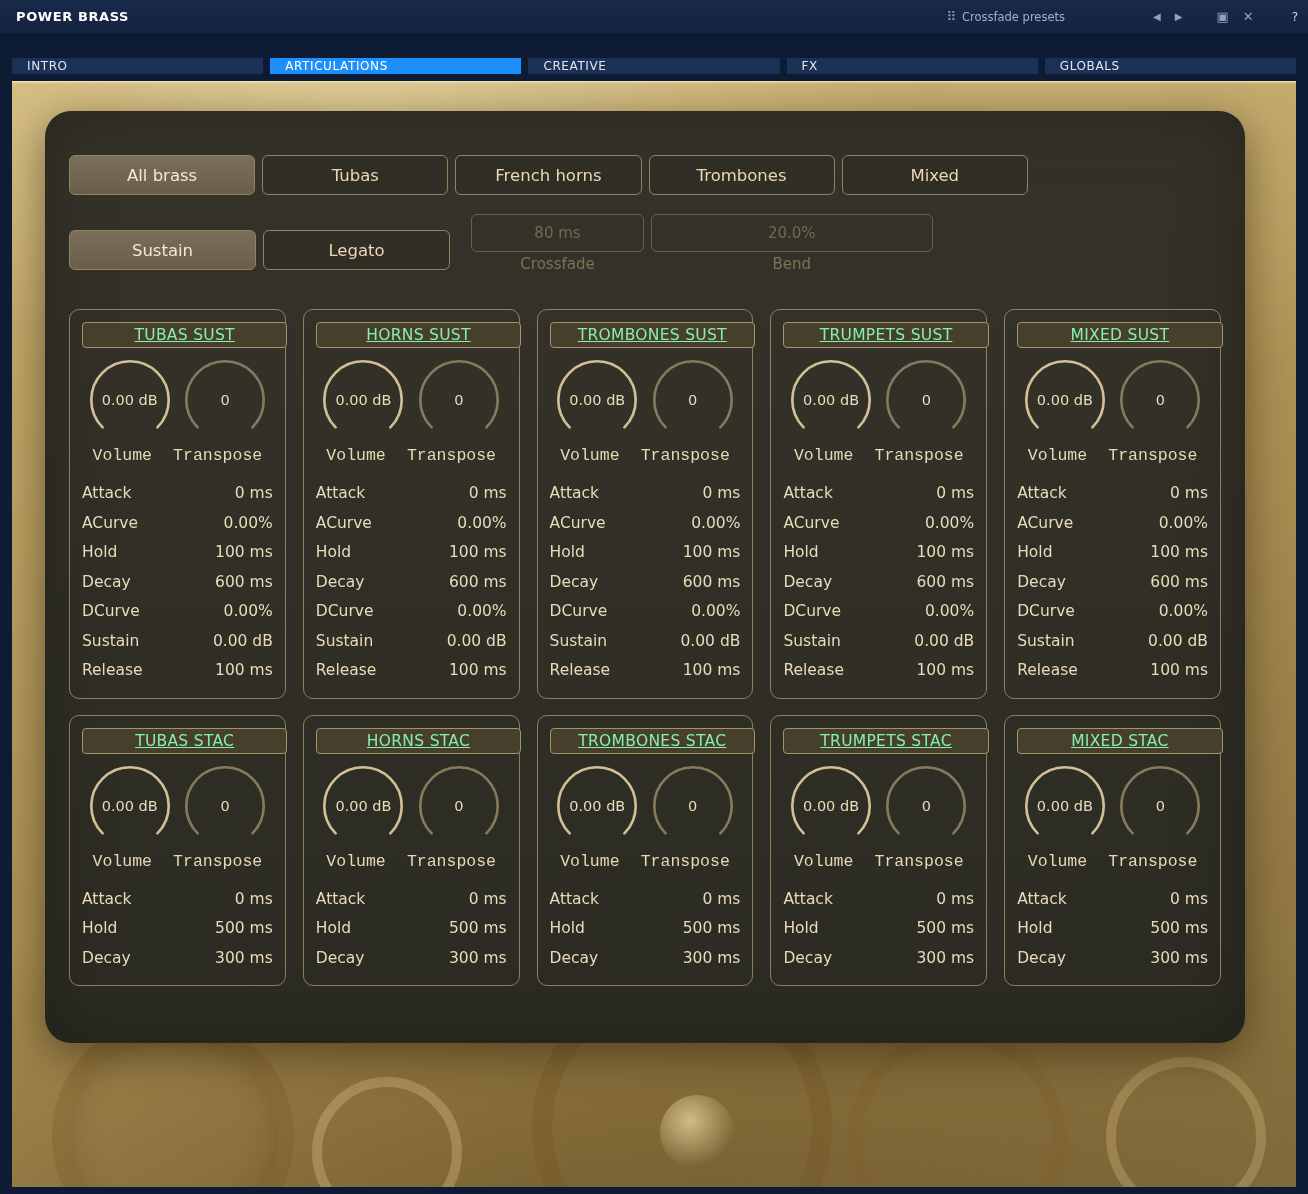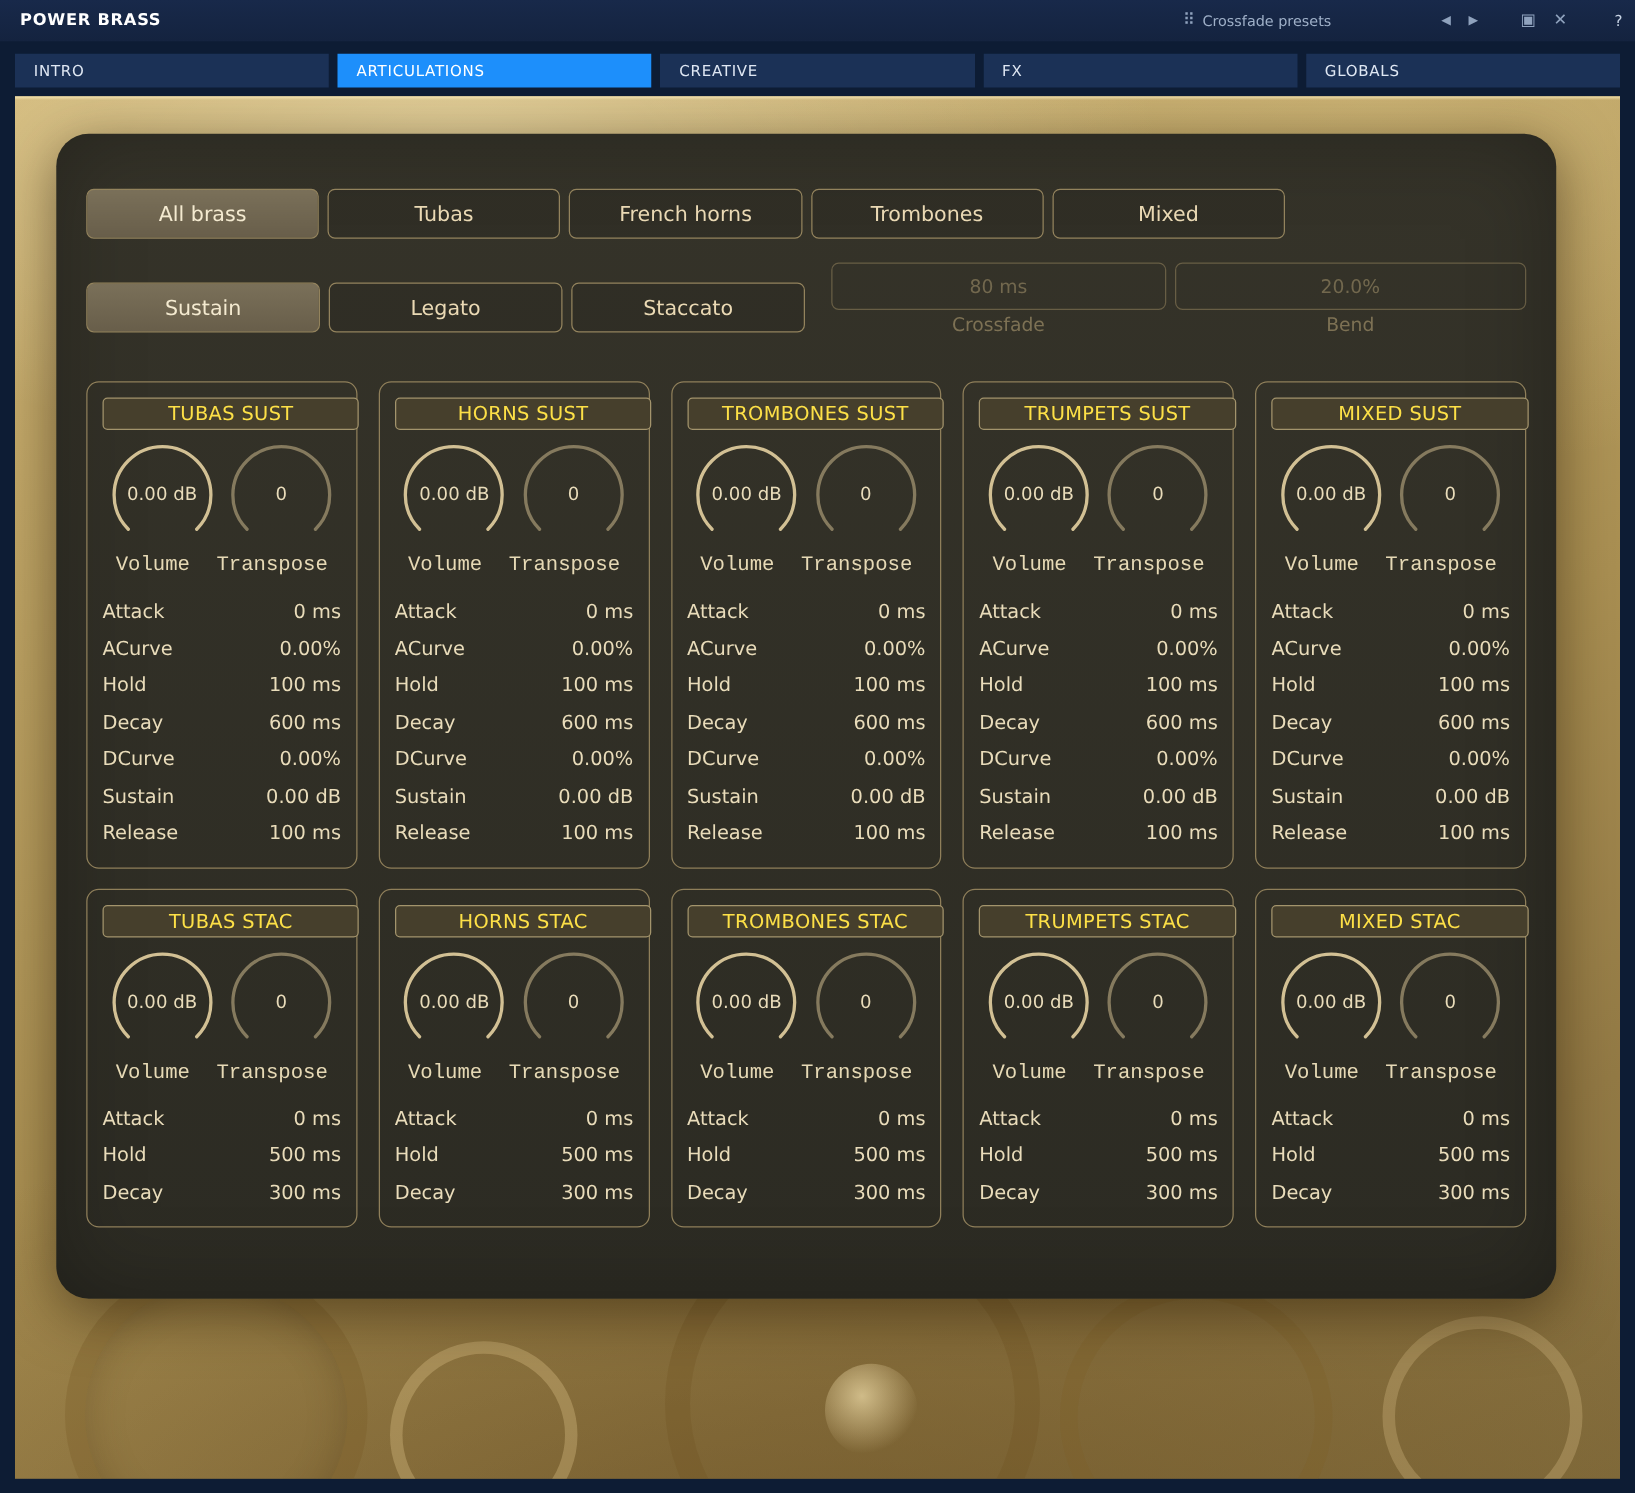--- a/index.html
+++ b/index.html
@@ -18,21 +18,21 @@
   }
   .titlebar .title{font-size:13px;font-weight:bold;letter-spacing:.6px;}
   .titlebar .tb-right{margin-left:auto;display:flex;align-items:center;gap:14px;color:#9fb0c8;font-size:11.5px;}
   .tb-presets{display:flex;align-items:center;gap:6px;cursor:pointer;}
   .tb-ico{font-size:10px;color:#8fa2bd;cursor:pointer;line-height:1;}
   .tb-ico.big{font-size:13px;}
   .tb-spacer{width:60px;}
   .tb-help{font-size:12px;color:#c7d3e4;margin-left:24px;cursor:pointer;}
   
   .tabbar{
-    margin:10px 12px 0 12px;height:27px;display:flex;gap:7px;
+    margin:25px 12px 0 12px;height:16px;display:flex;gap:7px;
   }
   .tab{
     flex:1;background:#1b3156;color:#dfe7f3;font-size:12px;letter-spacing:.6px;
     display:flex;align-items:center;padding-left:15px;cursor:pointer;
   }
   .tab.active{background:#1d8ffb;color:#ffffff;}
   
   .content{
     position:relative;margin:7px 12px 0 12px;height:1106px;overflow:hidden;
     background:
@@ -80,22 +80,22 @@
   
   .grid{display:grid;grid-template-columns:repeat(5,1fr);gap:17px;}
   .grid.sus{margin-bottom:16px;}
   .inst-panel{
     border:1px solid #8f7f5a;border-radius:10px;box-sizing:border-box;
     padding:10px 12px 12px 12px;
   }
   .chip{
     margin:2px auto 8px auto;width:94%;
     border:1px solid #a3946c;border-radius:4px;background:#463f2c;
-    color:#fde047;font-size:15.5px;text-align:center;padding:3px 12px;
-    letter-spacing:.3px;white-space:nowrap;overflow:hidden;
+    color:#86efac;font-size:15.5px;text-align:center;padding:3px 12px;
+    letter-spacing:.3px;white-space:nowrap;overflow:hidden;text-decoration:underline;
   }
   .knobs{display:flex;justify-content:space-around;margin-top:8px;}
   .knob{position:relative;width:88px;height:88px;cursor:pointer;}
   .knob svg{position:absolute;inset:0;width:100%;height:100%;}
   .knob .kv{
     position:absolute;inset:0;display:flex;align-items:center;justify-content:center;
     color:#e9dcba;font-size:14.5px;
   }
   .knob-labels{display:flex;justify-content:space-around;margin-top:2px;font-family:Liberation Mono, monospace;}
   .knob-labels span{color:#e6d9b5;font-size:16.5px;}
@@ -144,21 +144,20 @@
       <div class="ui-btn selected">All brass</div>
       <div class="ui-btn">Tubas</div>
       <div class="ui-btn">French horns</div>
       <div class="ui-btn">Trombones</div>
       <div class="ui-btn">Mixed</div>
     </div>
 
     <div class="btnrow2">
       <div class="ui-btn selected">Sustain</div>
       <div class="ui-btn">Legato</div>
-      <div class="ui-btn">Staccato</div>
       <div class="valcell cf">
         <div class="valbox">80 ms</div>
         <div class="vallabel">Crossfade</div>
       </div>
       <div class="valcell">
         <div class="valbox">20.0%</div>
         <div class="vallabel">Bend</div>
       </div>
     </div>
 

